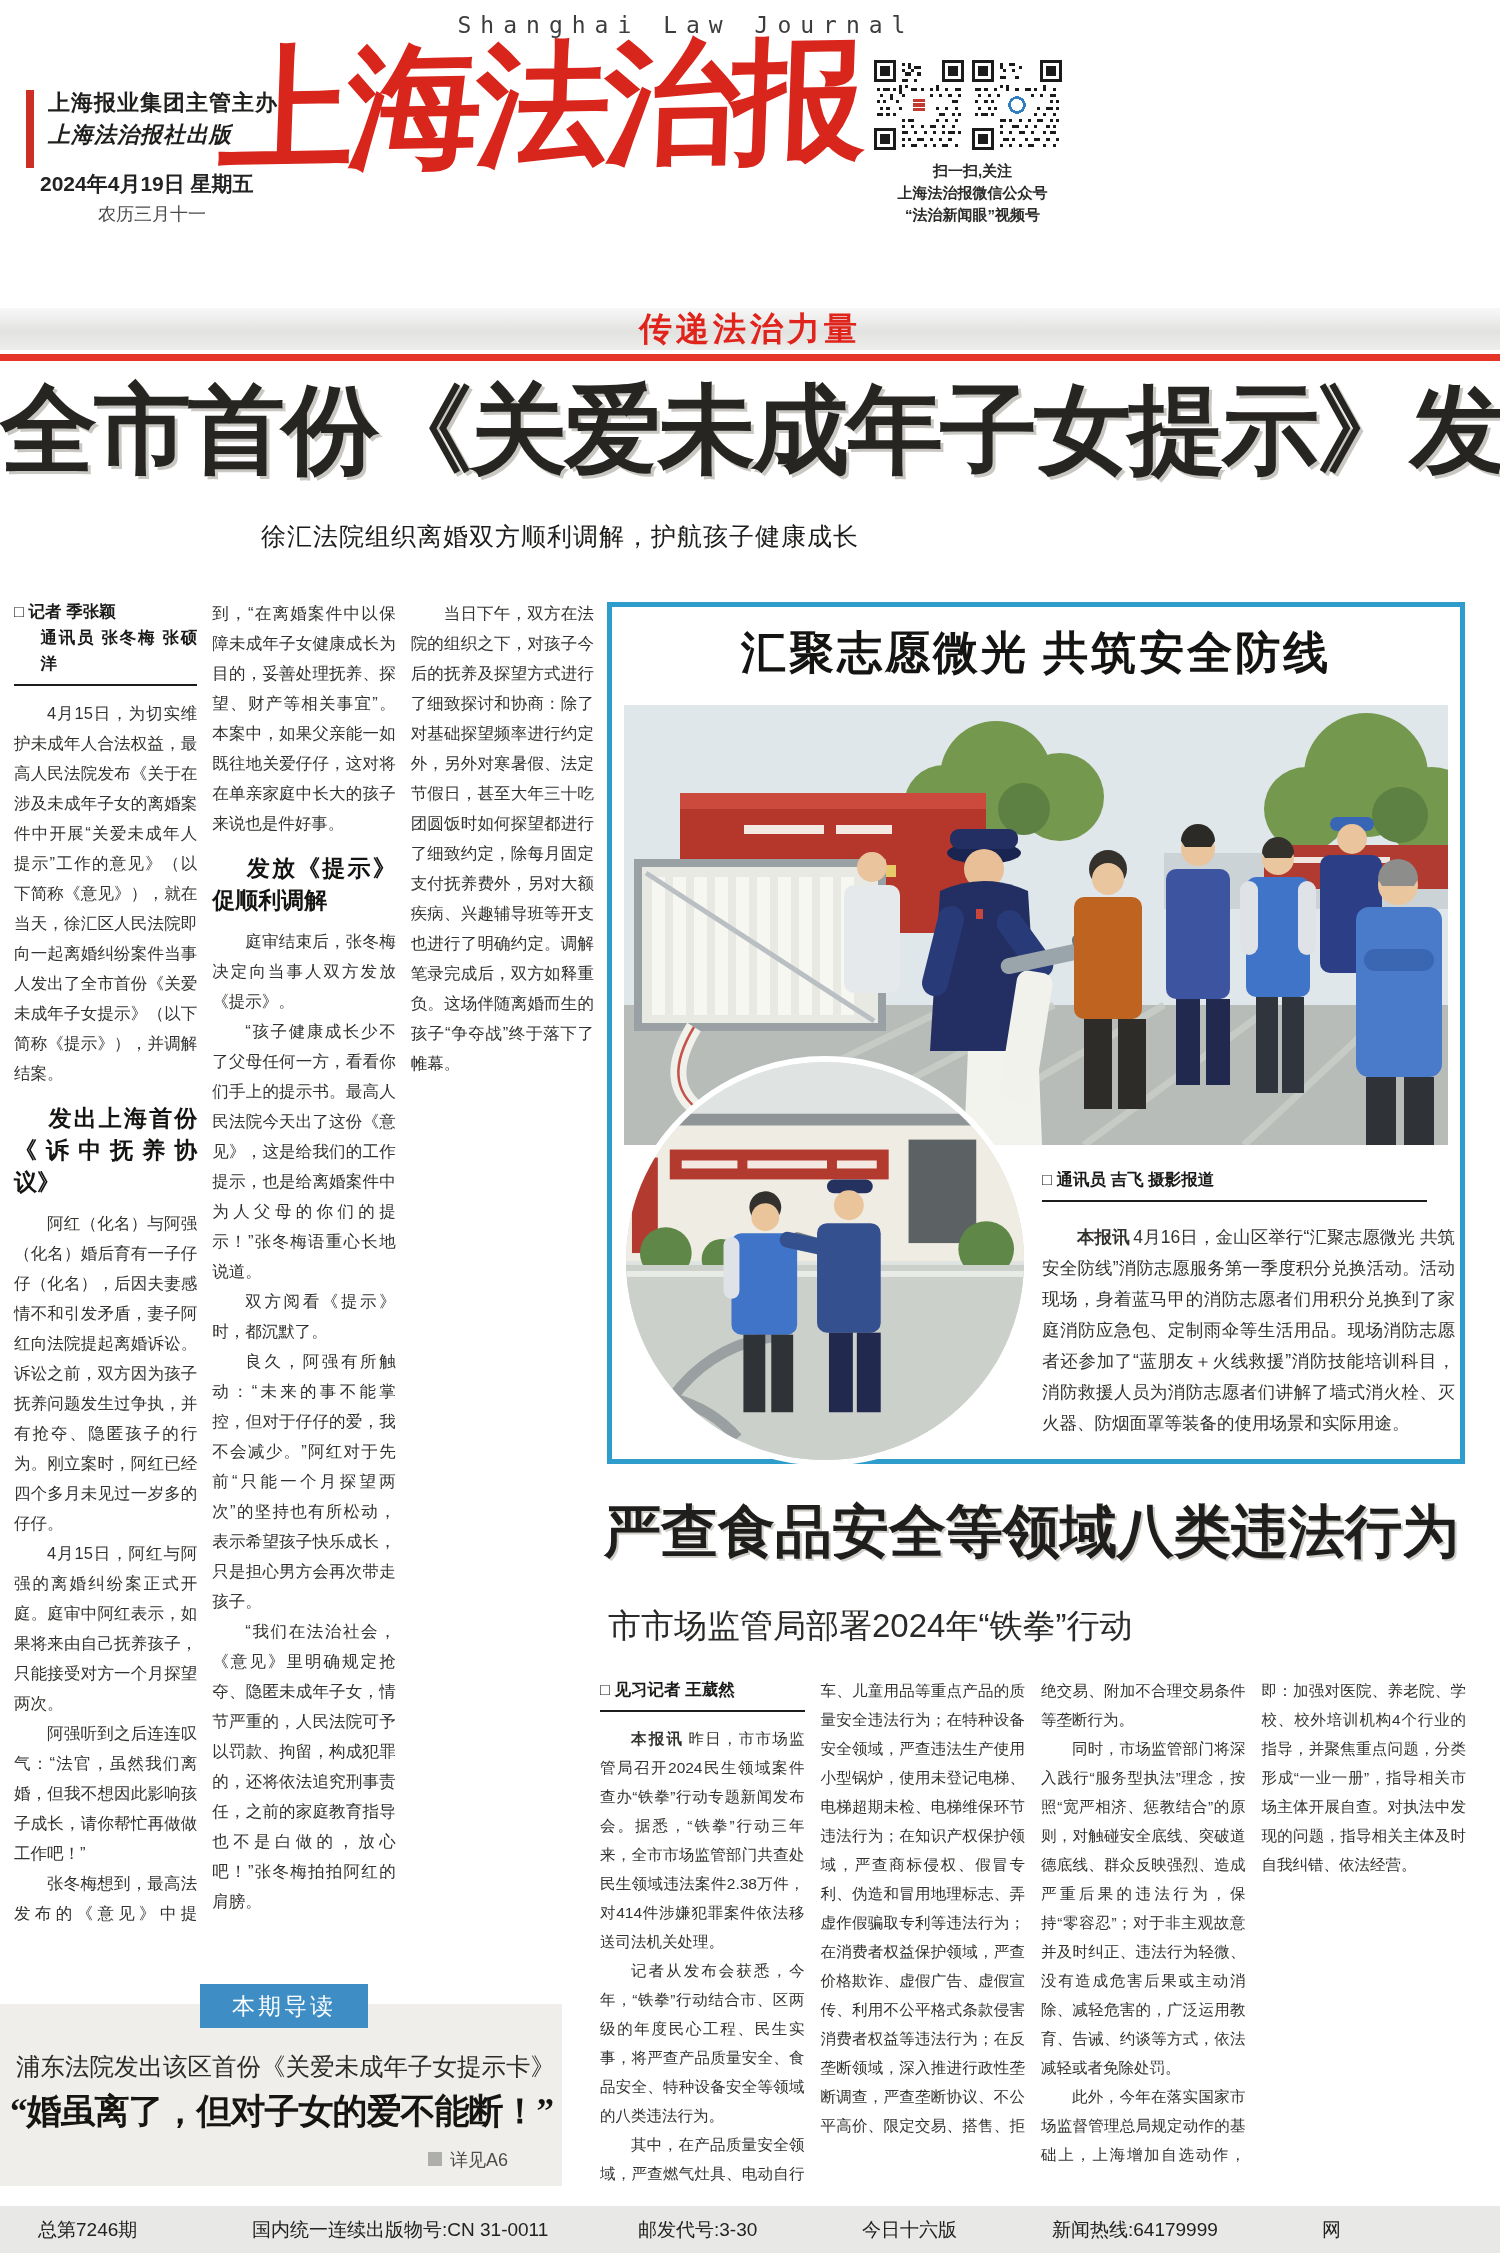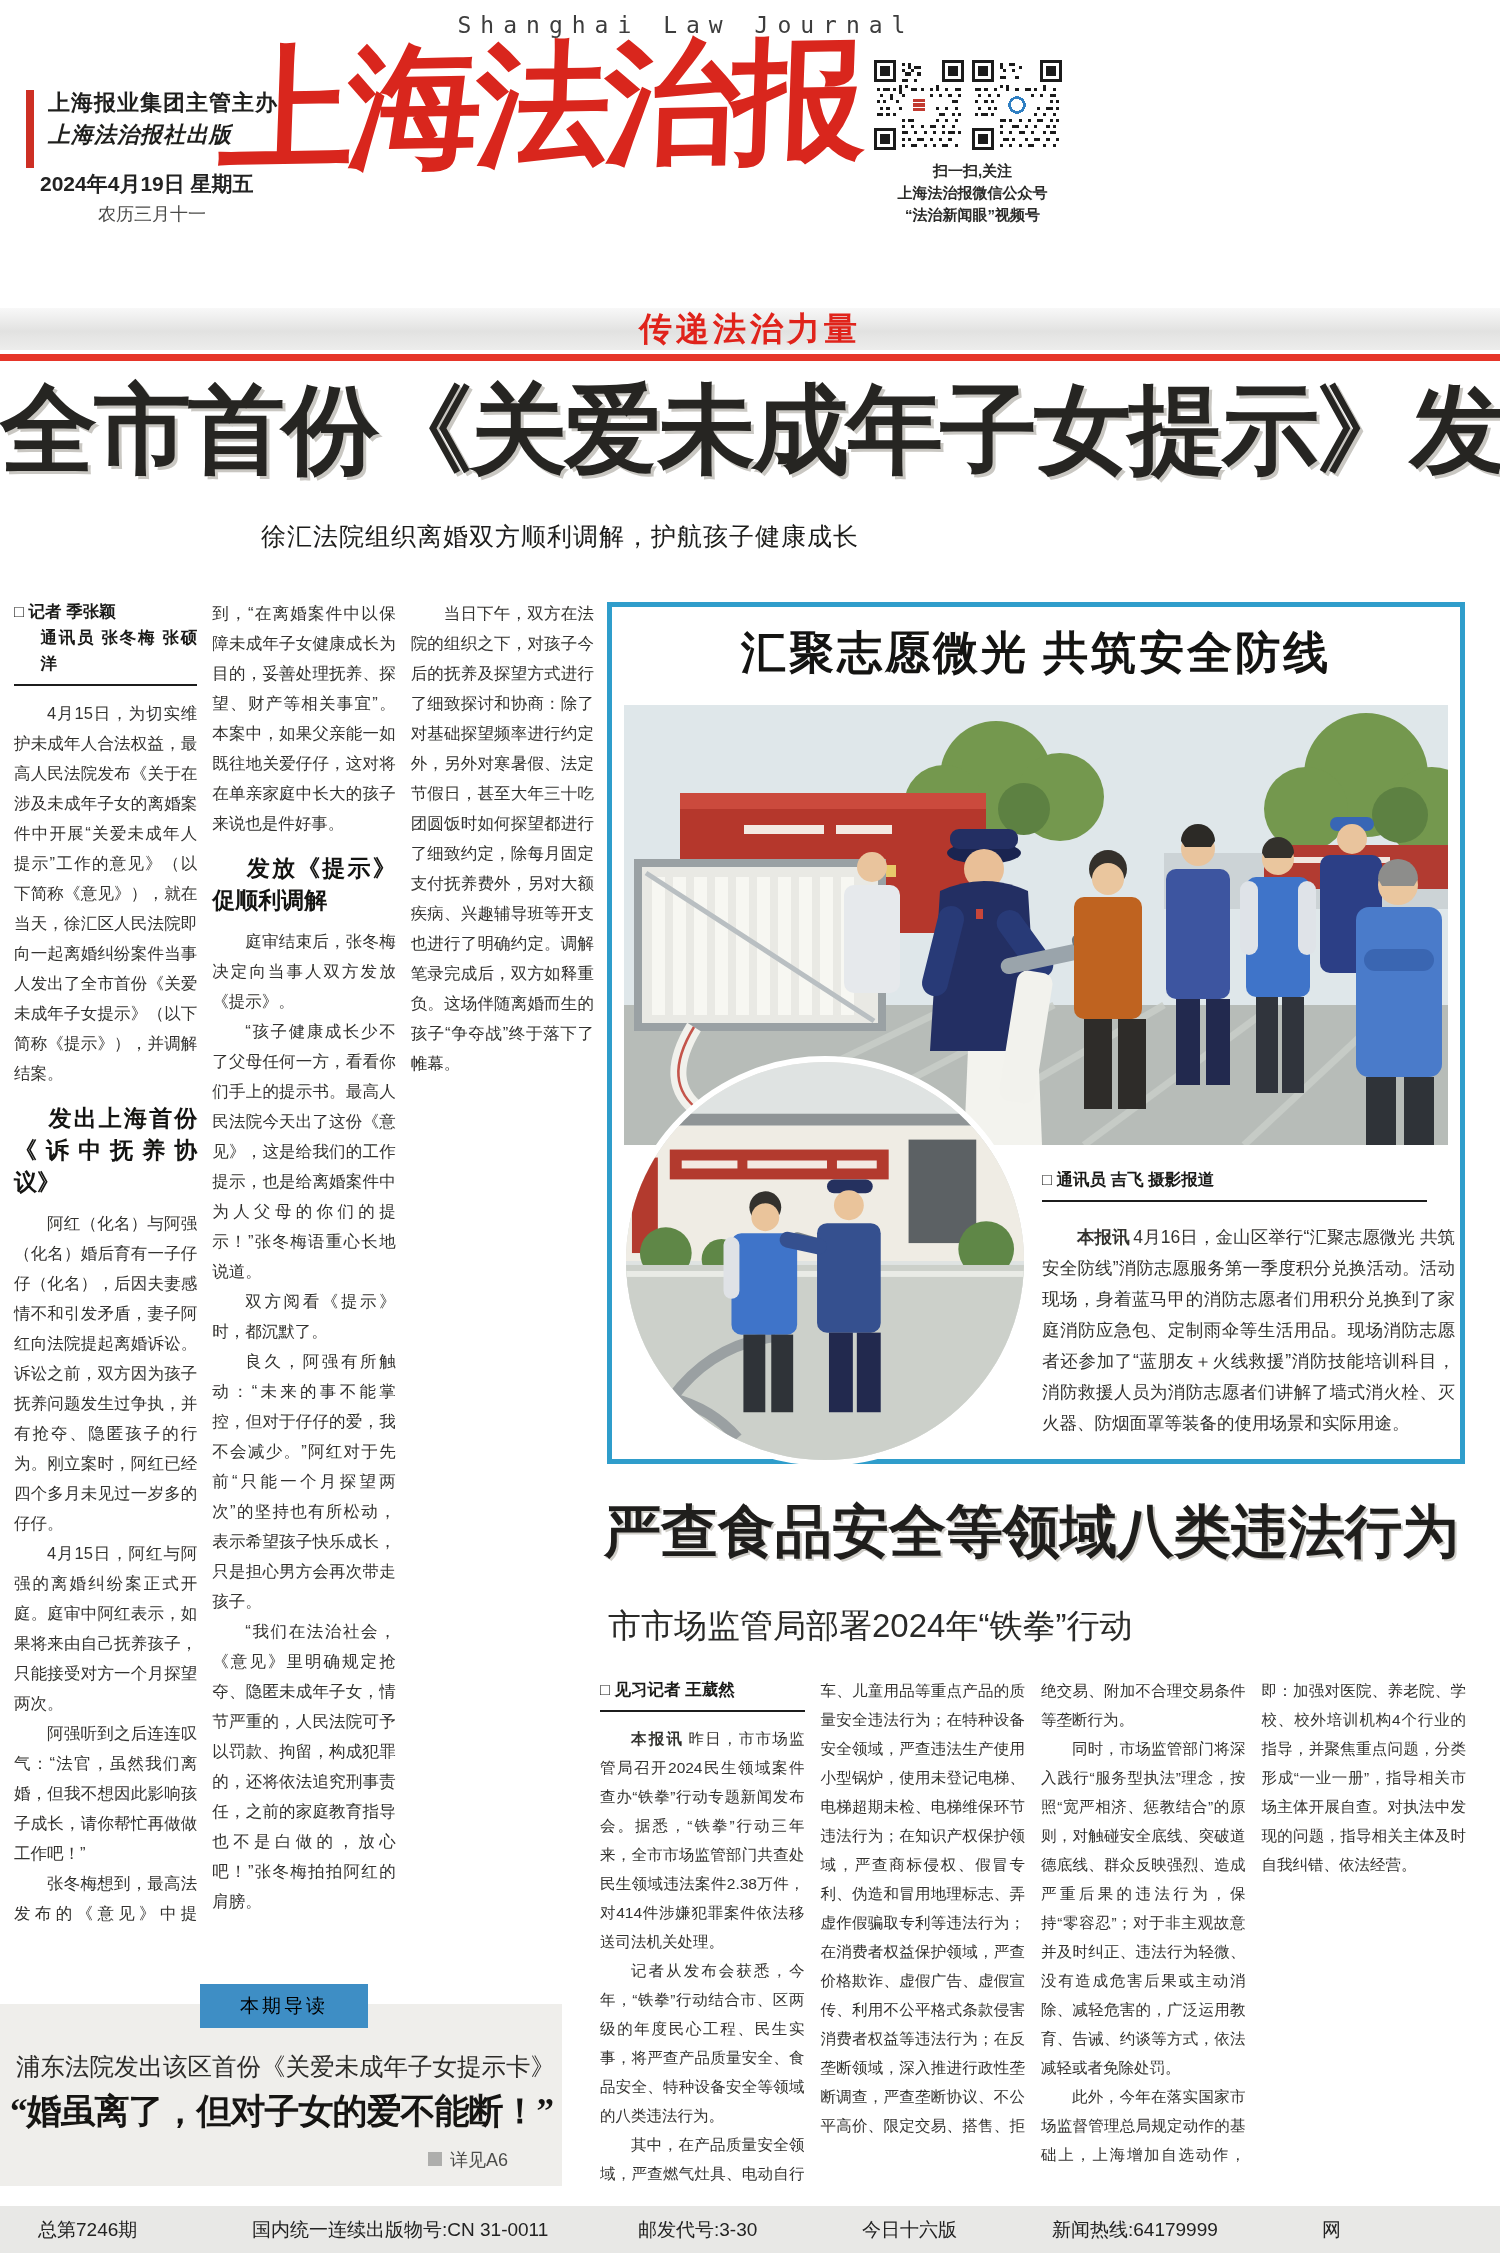--- a/index.html
+++ b/index.html
@@ -67,22 +67,22 @@
   #headline2{left:604px;top:1494px;font-family:"Liberation Serif",serif;font-weight:bold;
              font-size:57px;color:#1f1e1c;letter-spacing:0;white-space:nowrap;
              text-shadow:2px 2px 0 #cfcdc8;}
   #subtitle2{left:608px;top:1604px;font-size:33px;color:#2a2a28;white-space:nowrap;}
   #article2{left:600px;top:1676px;width:866px;height:512px;
             column-count:4;column-gap:16px;column-fill:auto;
             font-size:15.5px;line-height:29px;text-align:justify;color:#33322f;}
 
   
   #guide-box{left:0;top:2004px;width:562px;height:182px;background:#efeeeb;}
-  #guide-tab{left:200px;top:1984px;width:168px;height:44px;background:#3e8ec5;color:#000000;
-             font-size:19px;letter-spacing:3px;text-align:center;line-height:44px;}
+  #guide-tab{left:200px;top:1984px;width:168px;height:44px;background:#3e8ec5;color:#ffffff;
+             font-size:23px;letter-spacing:3px;text-align:center;line-height:44px;}
   #guide-line1{left:16px;top:2050px;width:540px;font-size:24.5px;color:#2c2b29;white-space:nowrap;}
   #guide-line2{left:10px;top:2088px;width:552px;font-family:"Liberation Serif",serif;
                font-weight:bold;font-size:35px;letter-spacing:-1px;color:#161513;white-space:nowrap;}
   #guide-see{left:428px;top:2148px;font-size:18px;color:#4c4c4a;}
   #guide-see .sq{display:inline-block;width:14px;height:14px;background:#aeaeac;margin-right:8px;}
 
   
   #footer{left:0;top:2206px;width:1500px;height:47px;background:#e8e8e6;}
   #footer span{position:absolute;top:0;line-height:47px;font-size:19px;color:#222;}
   #f1{left:38px;} #f2{left:252px;} #f3{left:638px;} #f4{left:862px;} #f5{left:1052px;} #f6{left:1322px;}

